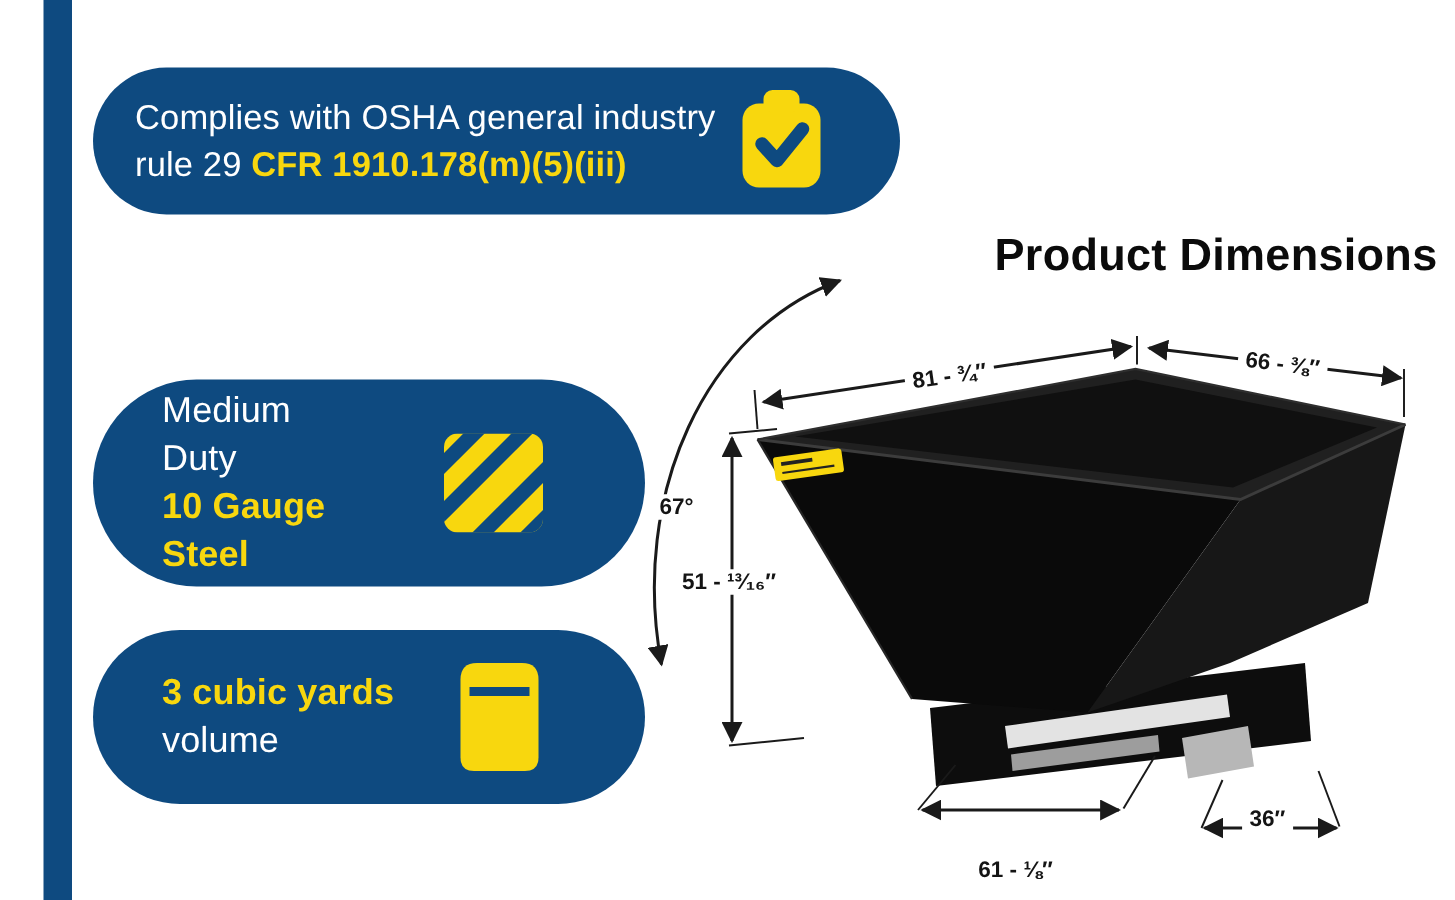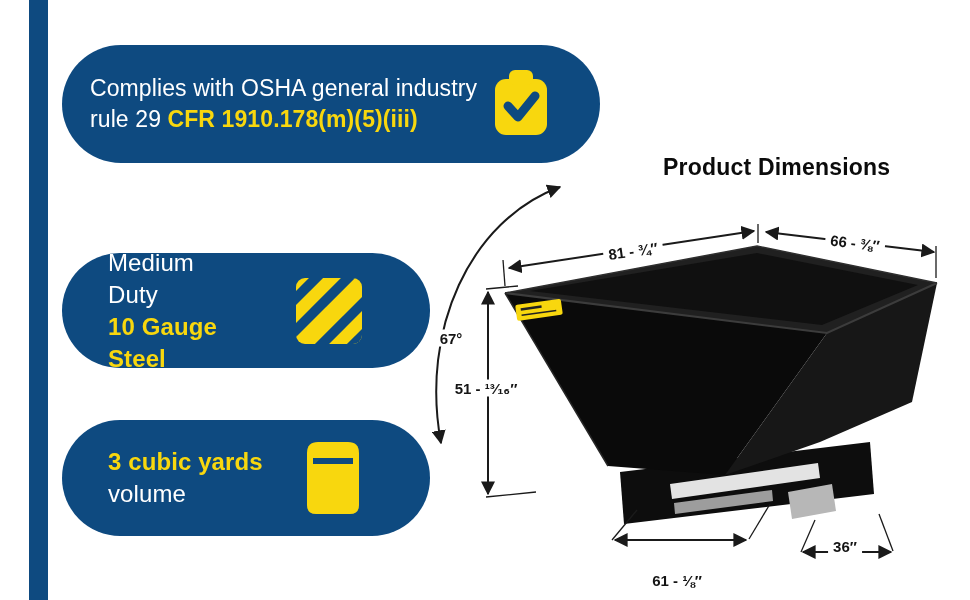--- a/index.html
+++ b/index.html
@@ -7,31 +7,31 @@
     --yellow:#f8d70e;
     --ink:#151515;
   }
   *{margin:0;padding:0;box-sizing:border-box;}
   body{background:#fff;font-family:"Liberation Sans",sans-serif;}
   .page{position:relative;width:970px;height:600px;background:#fff;overflow:hidden;}
 
   .side-bar{position:absolute;left:29px;top:0;width:19px;height:600px;background:var(--navy);}
 
   .pill{position:absolute;background:var(--navy);border-radius:999px;display:flex;align-items:center;justify-content:space-between;color:#fff;}
-  .pill-osha{left:62px;top:45px;width:538px;height:118px;padding:0 50px 0 28px;}
-  .pill-duty{left:62px;top:253px;width:368px;height:115px;padding:0 68px 0 46px;gap:46px;}
+  .pill-osha{left:62px;top:45px;width:538px;height:98px;padding:0 50px 0 28px;}
+  .pill-duty{left:62px;top:253px;width:368px;height:138px;padding:0 68px 0 46px;gap:46px;}
   .pill-volume{left:62px;top:420px;width:368px;height:116px;padding:0 66px 0 46px;}
   .pill-text{font-size:23px;line-height:31px;letter-spacing:.1px;}
   .pill-duty .pill-text,.pill-volume .pill-text{font-size:24px;line-height:32px;}
   .hl{color:var(--yellow);font-weight:700;}
   .fill-yellow{fill:var(--yellow);}
   .stroke-navy{stroke:var(--navy);}
   .pill-icon{flex:0 0 auto;display:flex;align-items:center;}
 
-  .product-title{position:absolute;left:663px;top:154px;font-size:23px;font-weight:700;color:#0b0b0b;letter-spacing:.2px;}
+  .product-title{position:absolute;left:663px;top:154px;font-size:30px;font-weight:700;color:#0b0b0b;letter-spacing:.2px;}
 
   .hopper-wrap{position:absolute;left:470px;top:230px;width:490px;height:340px;}
   .overlay{position:absolute;left:0;top:0;width:970px;height:600px;pointer-events:none;z-index:4;}
 
   .dim-label{position:absolute;transform:translate(-50%,-50%);background:#fff;padding:0 5px;font-size:15px;font-weight:600;color:#141414;white-space:nowrap;z-index:5;}
   .rot-l{transform:translate(-50%,-50%) rotate(-8deg);}
   .rot-r{transform:translate(-50%,-50%) rotate(7deg);}
 </style>
 </head>
 <body>

